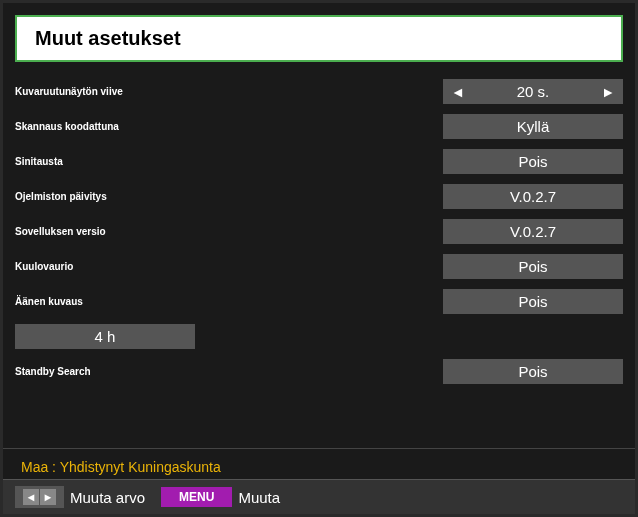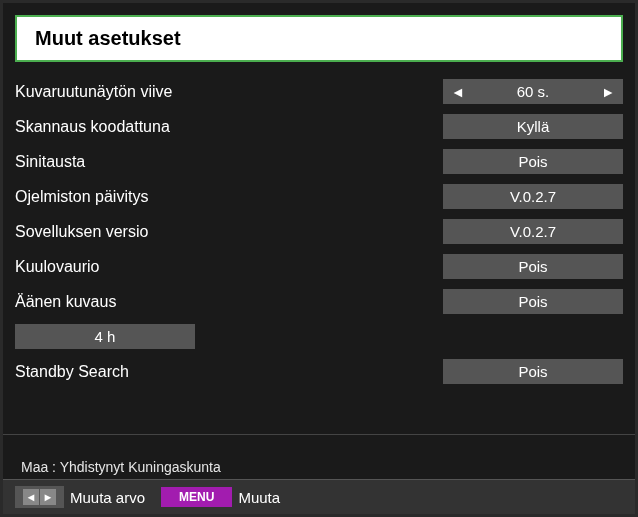--- a/index.html
+++ b/index.html
@@ -46,22 +46,22 @@
     .setting-row {
       display: flex;
       align-items: center;
       justify-content: space-between;
       padding: 5px 0;
       min-height: 30px;
     }
 
     .setting-label {
       color: #fff;
-      font-size: 16px;
-      font-weight: normal;
+      font-size: 10px;
+      font-weight: bold;
       flex: 1;
     }
 
     .setting-value {
       background: #555;
       color: #fff;
       font-size: 15px;
       min-width: 180px;
       text-align: center;
       padding: 4px 8px;
@@ -87,22 +87,22 @@
     }
 
     .value-text {
       flex: 1;
       text-align: center;
       color: #fff;
       font-size: 15px;
     }
 
     .footer-country {
-      padding: 24px 18px 4px 18px;
-      color: #e5e5e5;
+      padding: 10px 18px 4px 18px;
+      color: #eab308;
       font-size: 14px;
       border-top: 1px solid #444;
       margin: 0 0;
     }
 
     .footer-controls {
       background: #333;
       padding: 6px 12px;
       display: flex;
       align-items: center;
@@ -157,21 +157,21 @@
   <div class="title-bar">
     <h1>Muut asetukset</h1>
   </div>
 
   <div class="settings-list">
 
   <div class="setting-row">
         <span class="setting-label">Kuvaruutunäytön viive</span>
         <div class="setting-value with-arrows">
           <span class="arrow">◄</span>
-          <span class="value-text">60 s.</span>
+          <span class="value-text">20 s.</span>
           <span class="arrow">►</span>
         </div>
       </div>
       <div class="setting-row">
         <span class="setting-label">Skannaus koodattuna</span>
         <div class="setting-value">Kyllä</div>
       </div>
       <div class="setting-row">
         <span class="setting-label">Sinitausta</span>
         <div class="setting-value">Pois</div>

